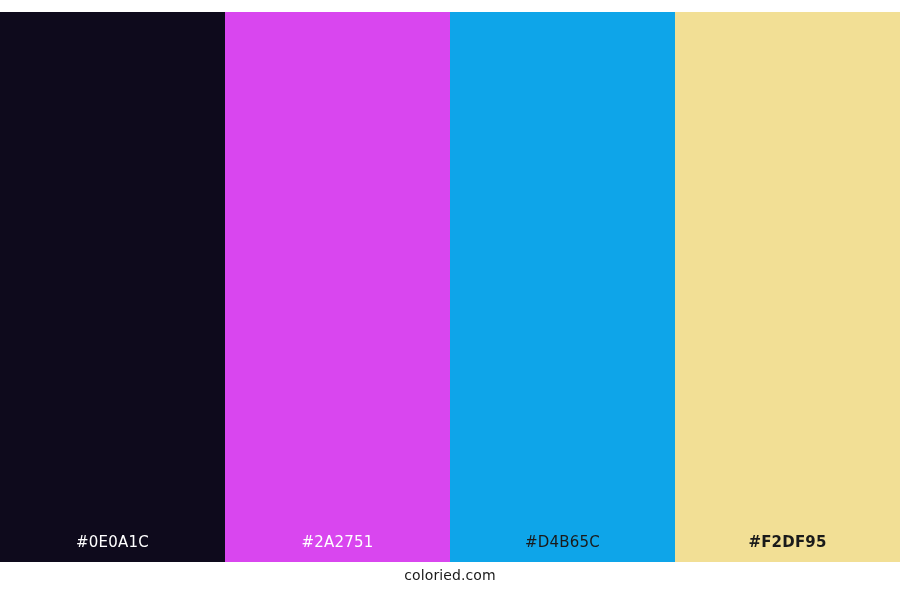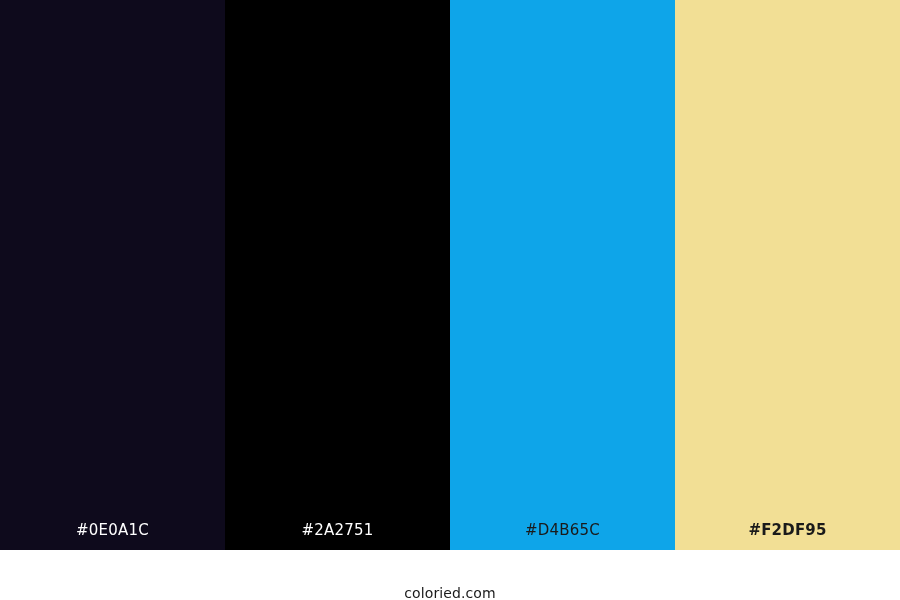--- a/index.html
+++ b/index.html
@@ -29,38 +29,39 @@
     align-items: stretch;
   }
   .swatch {
     flex: 1 1 20%;
     height: 550px;
     position: relative;
     display: flex;
     align-items: flex-end;
     justify-content: center;
     box-sizing: border-box;
+    margin-top: 12px;
   }
   .swatch-label {
     display: block;
     width: 100%;
     text-align: center;
     font-size: 15px;
     line-height: 15px;
     letter-spacing: 0.2px;
     padding-bottom: 12px;
     font-family: "DejaVu Sans", sans-serif;
     user-select: none;
   }
   .footer-bar {
     width: 900px;
     height: 50px;
     background: #ffffff;
     display: flex;
-    align-items: flex-end;
+    align-items: center;
     justify-content: center;
   }
   .footer-credit {
     font-size: 14px;
     line-height: 14px;
     color: #1a1a1a;
     font-family: "DejaVu Sans", sans-serif;
     letter-spacing: 0.1px;
   }
 </style>
@@ -68,21 +69,21 @@
 <body style="background-color: rgb(255, 255, 255);">
 
 <div class="palette-page">
 
   <div class="swatch-strip">
 
     <div class="swatch" style="background-color: rgb(14, 10, 28);">
       <span class="swatch-label" style="color: rgb(255, 255, 255);">#0E0A1C</span>
     </div>
 
-    <div class="swatch" style="background-color: #000000;">
+    <div class="swatch" style="background-color: #d946ef;">
       <span class="swatch-label" style="color: rgb(255, 255, 255);">#2A2751</span>
     </div>
 
 
     <div class="swatch" style="background-color: #0ea5e9;">
       <span class="swatch-label" style="color: rgb(26, 26, 26);">#D4B65C</span>
     </div>
 
     <div class="swatch" style="background-color: rgb(242, 223, 149); font-weight: bold;">
       <span class="swatch-label" style="color: rgb(26, 26, 26);">#F2DF95</span>

